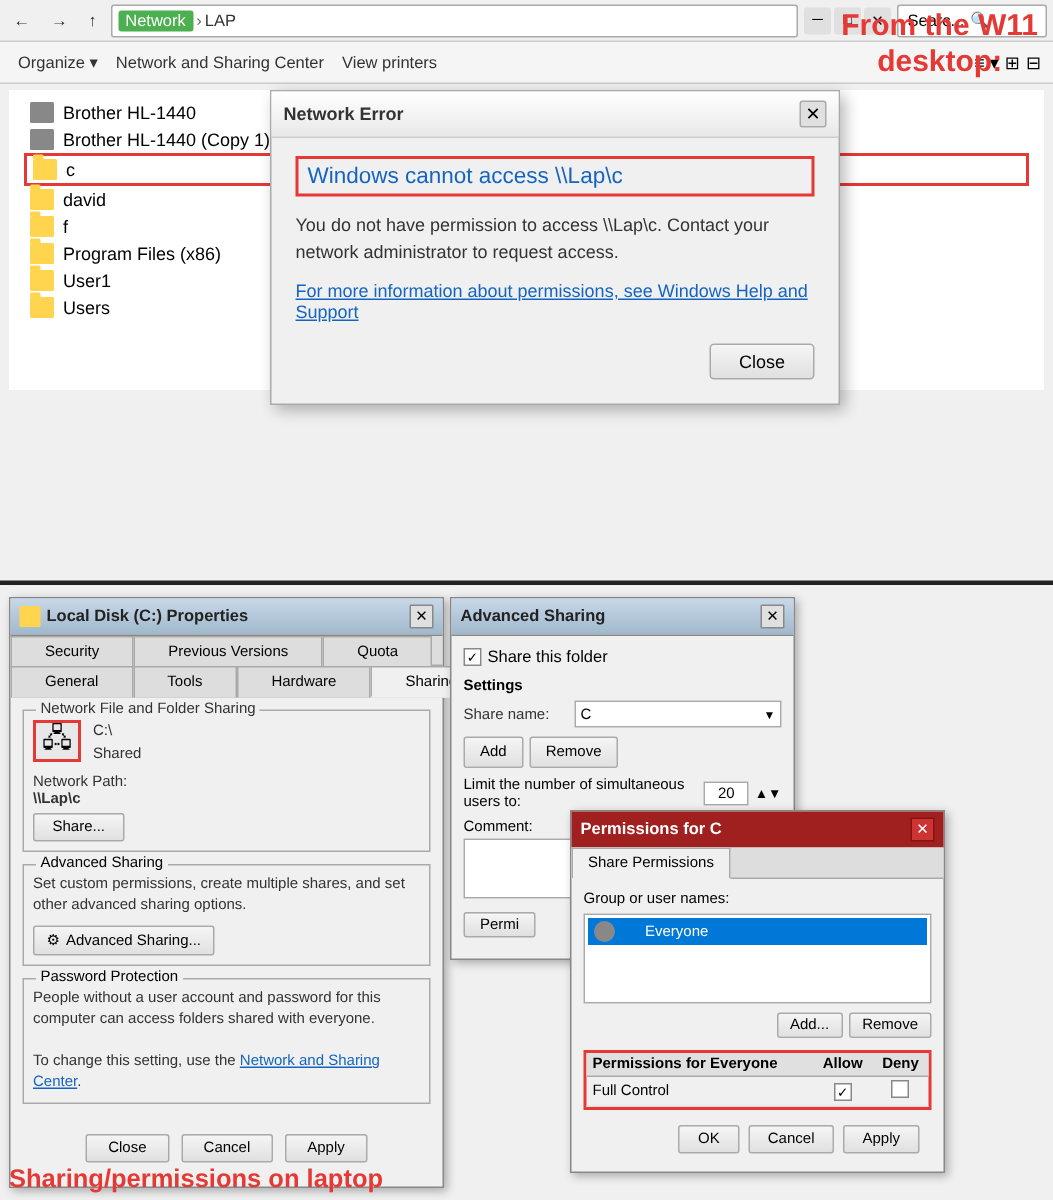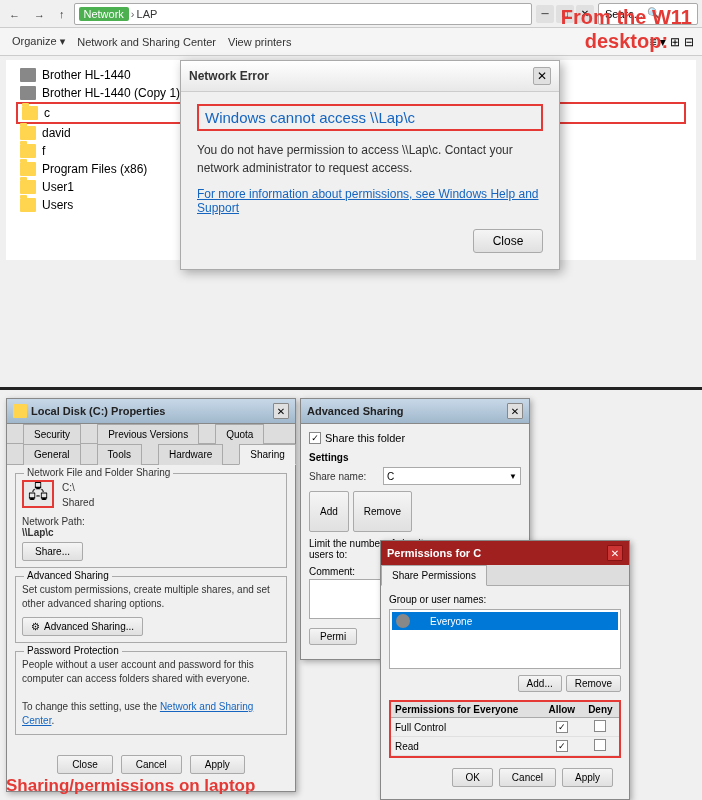--- a/index.html
+++ b/index.html
@@ -292,28 +292,27 @@
     }
 
     
     .props-tabs {
       display: flex;
       background: #ddd;
       border-bottom: 1px solid #aaa;
       gap: 0;
     }
     .props-tab {
-      padding: 4px 10px;
+      padding: 4px 22px;
       font-size: 10px;
       cursor: pointer;
       border: 1px solid #aaa;
       background: #ddd;
       border-bottom: none;
       margin-bottom: -1px;
-      margin-left: 16px;
     }
     .props-tab.active {
       background: #f0f0f0;
       border-bottom: 1px solid #f0f0f0;
     }
 
     .props-body {
       padding: 8px;
     }
     .section-box {
@@ -515,21 +514,21 @@
     }
     .adv-btns {
       display: flex;
       gap: 4px;
       margin-bottom: 6px;
     }
     .adv-sm-btn {
       background: linear-gradient(to bottom, #f5f5f5, #e0e0e0);
       border: 1px solid #aaa;
       border-radius: 2px;
-      padding: 14px 10px;
+      padding: 4px 10px;
       font-size: 10px;
       cursor: pointer;
     }
     .simultaneous-row {
       display: flex;
       align-items: center;
       gap: 4px;
       margin-bottom: 6px;
       font-size: 10px;
     }
@@ -956,25 +955,20 @@
               <th>Allow</th>
               <th>Deny</th>
             </tr>
           </thead>
           <tbody>
             <tr>
               <td>Full Control</td>
               <td class="checkbox-cell"><div class="cb-checked">✓</div></td>
               <td class="checkbox-cell"><div class="cb-unchecked"></div></td>
             </tr>
-            <tr>
-              <td>Read</td>
-              <td class="checkbox-cell"><div class="cb-checked">✓</div></td>
-              <td class="checkbox-cell"><div class="cb-unchecked"></div></td>
-            </tr>
           </tbody>
         </table>
       </div>
 
       <div class="perm-footer">
         <button class="perm-footer-btn">OK</button>
         <button class="perm-footer-btn">Cancel</button>
         <button class="perm-footer-btn">Apply</button>
       </div>
     </div>

